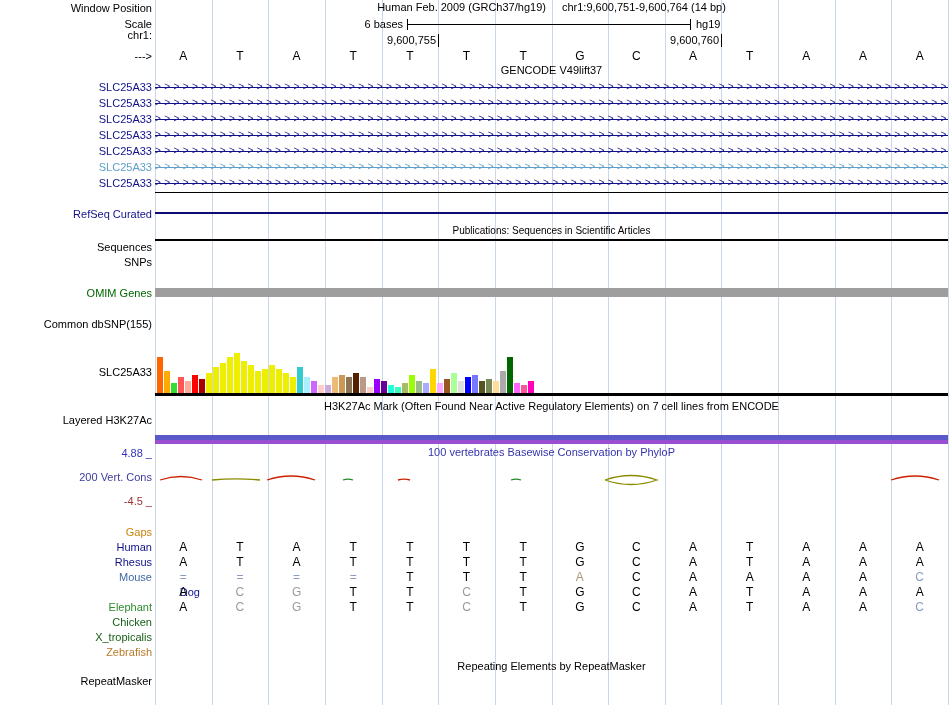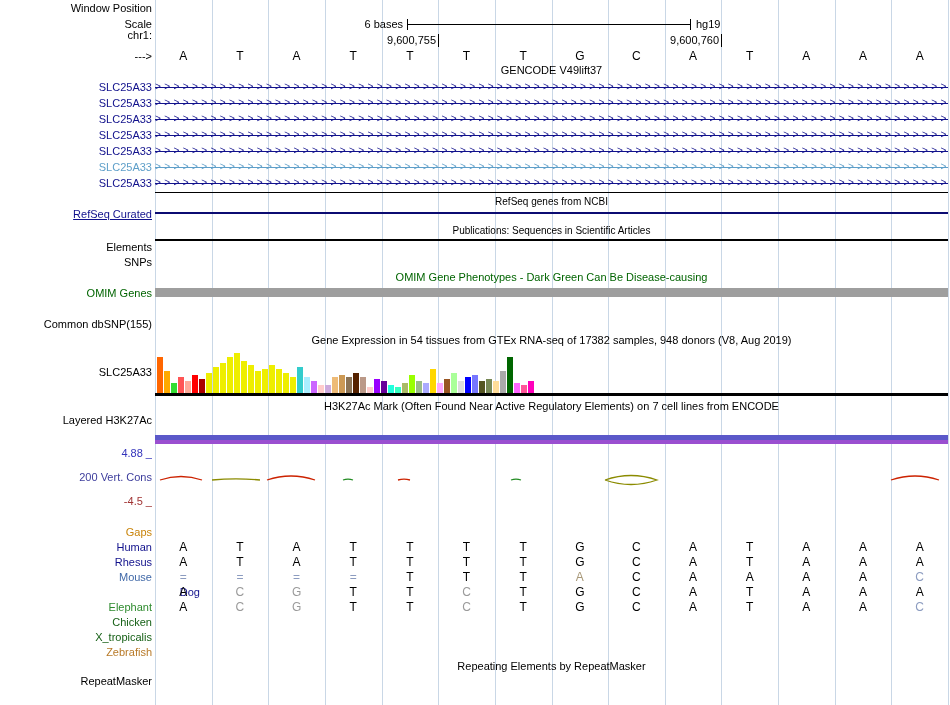--- a/index.html
+++ b/index.html
@@ -38,20 +38,21 @@
       <div class="grid" style="left: 608.143px; background: rgb(201, 215, 230);"></div>
       <div class="grid" style="left: 664.786px; background: rgb(201, 215, 230);"></div>
       <div class="grid" style="left: 721.429px; background: rgb(201, 215, 230);"></div>
       <div class="grid" style="left: 778.071px; background: rgb(201, 215, 230);"></div>
       <div class="grid" style="left: 834.714px; background: rgb(201, 215, 230);"></div>
       <div class="grid" style="left: 891.357px; background: rgb(201, 215, 230);"></div>
       <div class="grid" style="left: 948px; background: rgb(201, 215, 230);"></div>
     </div>
 
   <div class="label" style="top:1px">Window Position</div>
+  <div class="clabel" style="top:1px"><span>Human Feb. 2009 (GRCh37/hg19)</span><span class="gapspan"></span><span>chr1:9,600,751-9,600,764 (14 bp)</span></div>
 
   <div class="label" style="top:17px">Scale</div>
   <div class="coord" style="top:17px;left:300px;width:103px">6 bases</div>
   <div class="vtick" style="top:19px;left:407px;height:11px"></div>
   <div style="position:absolute;top:24px;left:407px;width:284px;height:1px;background:#000"></div>
   <div class="vtick" style="top:19px;left:690px;height:11px"></div>
   <div class="txt" style="top:17px;left:696px">hg19</div>
 
   <div class="label" style="top:28px">chr1:</div>
   <div class="coord" style="top:33px;left:296px;width:140px">9,600,755</div>
@@ -74,36 +75,33 @@
       <div class="base" style="left: 721.429px; top: 49px;">T</div>
       <div class="base" style="left: 778.071px; top: 49px;">A</div>
       <div class="base" style="left: 834.714px; top: 49px;">A</div>
       <div class="base" style="left: 891.357px; top: 49px;">A</div>
     </div>
 
   <div class="clabel" style="top:64px">GENCODE V49lift37</div>
 
   <div class="hline" style="top:192px;height:1px"></div>
 
-  <div class="clabel small" style="top:195px">RefSeq genes from NCBI</div>
-  <div class="label" id="refseq-label" style="top: 207px; color: rgb(17, 17, 140); text-decoration: underline;">RefSeq Curated</div>
+  <div class="label" id="refseq-label" style="top: 207px; color: rgb(17, 17, 140);">RefSeq Curated</div>
   <div id="refseq-line" style="position: absolute; top: 212px; left: 155px; width: 793px; height: 2px; background: rgb(11, 11, 114);"></div>
 
   <div class="clabel small" style="top:224px">Publications: Sequences in Scientific Articles</div>
   <div class="hline" style="top:239px;height:2px"></div>
-  <div class="label" style="top:240px">Elements</div>
+  <div class="label" style="top:240px">Sequences</div>
   <div class="label" style="top:255px">SNPs</div>
 
-  <div class="clabel" id="omim-center" style="top: 271px; color: rgb(0, 100, 0);">OMIM Gene Phenotypes - Dark Green Can Be Disease-causing</div>
   <div class="label" id="omim-label" style="top: 286px; color: rgb(0, 100, 0);">OMIM Genes</div>
   <div id="omim-bar" style="position: absolute; top: 288px; left: 155px; width: 793px; height: 9px; background: rgb(158, 158, 158);"></div>
 
   <div class="label" style="top:317px">Common dbSNP(155)</div>
 
-  <div class="clabel" style="top:334px">Gene Expression in 54 tissues from GTEx RNA-seq of 17382 samples, 948 donors (V8, Aug 2019)</div>
   <div class="label" style="top:365px">SLC25A33</div>
   <div id="gtex-bars">
       <div class="gbar" style="left: 2px; height: 36px; background: rgb(255, 102, 0);"></div>
       <div class="gbar" style="left: 9px; height: 22px; background: rgb(255, 170, 0);"></div>
       <div class="gbar" style="left: 16px; height: 10px; background: rgb(51, 221, 51);"></div>
       <div class="gbar" style="left: 23px; height: 16px; background: rgb(255, 85, 85);"></div>
       <div class="gbar" style="left: 30px; height: 12px; background: rgb(255, 170, 153);"></div>
       <div class="gbar" style="left: 37px; height: 18px; background: rgb(255, 0, 0);"></div>
       <div class="gbar" style="left: 44px; height: 14px; background: rgb(170, 0, 0);"></div>
       <div class="gbar" style="left: 51px; height: 20px; background: rgb(238, 238, 0);"></div>
@@ -155,20 +153,21 @@
       <div class="gbar" style="left: 373px; height: 12px; background: rgb(255, 0, 187);"></div>
     </div>
   <div class="hline" style="top:393px;height:3px"></div>
 
   <div class="clabel" style="top:400px">H3K27Ac Mark (Often Found Near Active Regulatory Elements) on 7 cell lines from ENCODE</div>
   <div class="label" style="top:413px">Layered H3K27Ac</div>
   <div class="band" id="h3k-band-1" style="top: 435px; height: 5px; background: rgb(91, 88, 201);"></div>
   <div class="band" id="h3k-band-2" style="top: 440px; height: 4px; background: rgb(154, 79, 208);"></div>
 
   <div class="label" id="cons-max" style="top: 446px; color: rgb(51, 51, 187);">4.88 _</div>
+  <div class="clabel" id="cons-center" style="top: 446px; color: rgb(52, 52, 172);">100 vertebrates Basewise Conservation by PhyloP</div>
   <div class="label" id="cons-label" style="top: 470px; color: rgb(60, 60, 156);">200 Vert. Cons</div>
   <div class="label" id="cons-min" style="top: 494px; color: rgb(160, 51, 51);">-4.5 _</div>
   <svg id="cons-svg" width="793" height="55" style="position:absolute;left:155px;top:455px">
       <path d="M 5 25 Q 26 18 47 25" fill="none" stroke="#CC2200" stroke-width="1.3"></path>
       <path d="M 57 25 Q 81 22.6 105 25" fill="none" stroke="#8B8B00" stroke-width="1.3"></path>
       <path d="M 112 25 Q 136 17 160 25" fill="none" stroke="#CC2200" stroke-width="1.3"></path>
       <path d="M 188 25 Q 193 23.4 198 25" fill="none" stroke="#228B22" stroke-width="1.3"></path>
       <path d="M 243 25 Q 249 23.4 255 25" fill="none" stroke="#CC2200" stroke-width="1.3"></path>
       <path d="M 356 25 Q 361 23.4 366 25" fill="none" stroke="#228B22" stroke-width="1.3"></path>
       <path d="M 450 25 Q 476 16 502 25 Q 476 34 450 25" fill="none" stroke="#8B8B00" stroke-width="1.3"></path>

